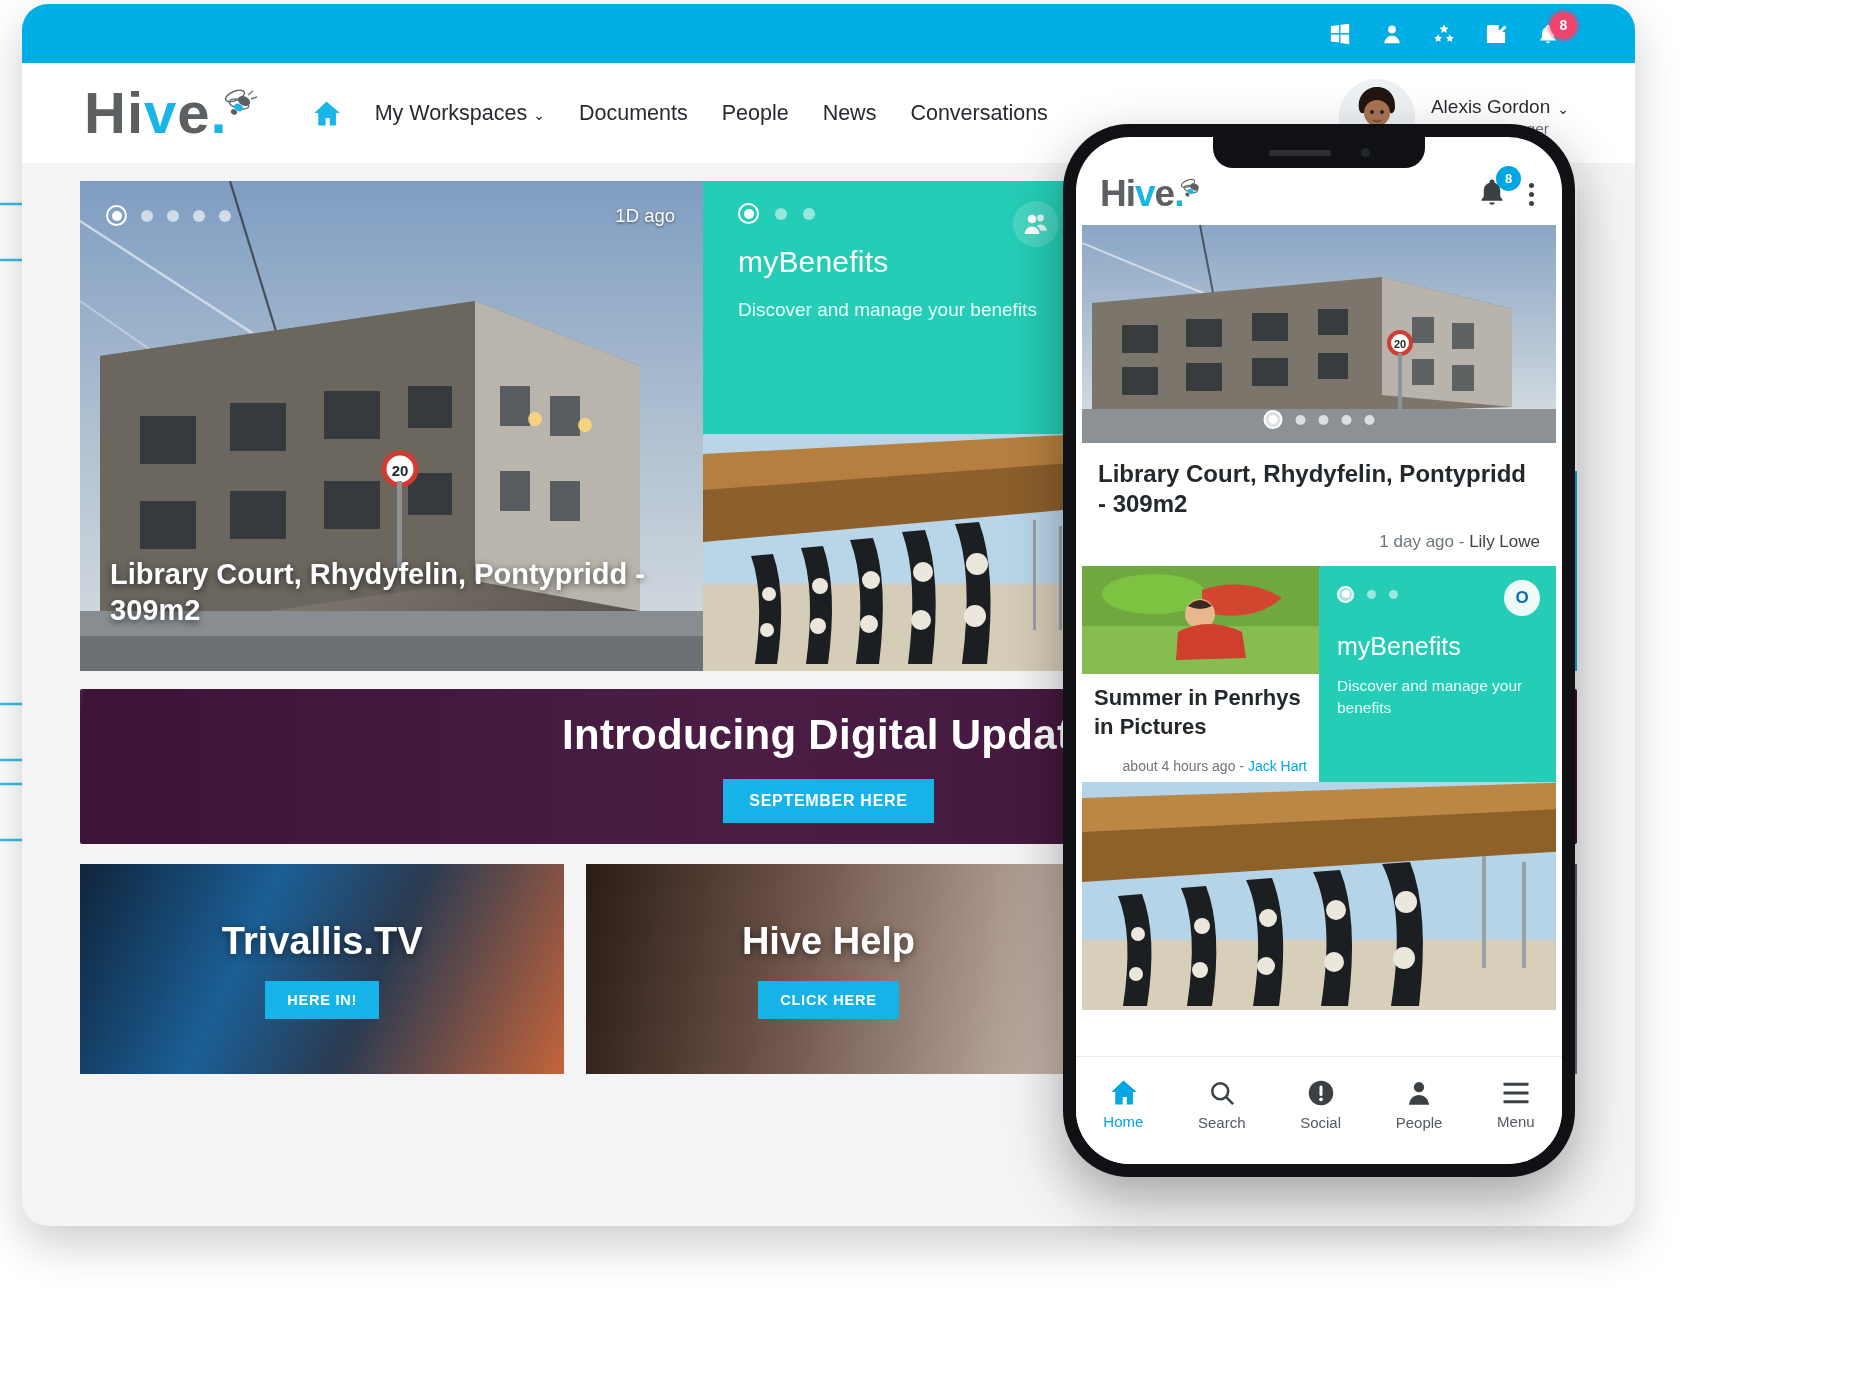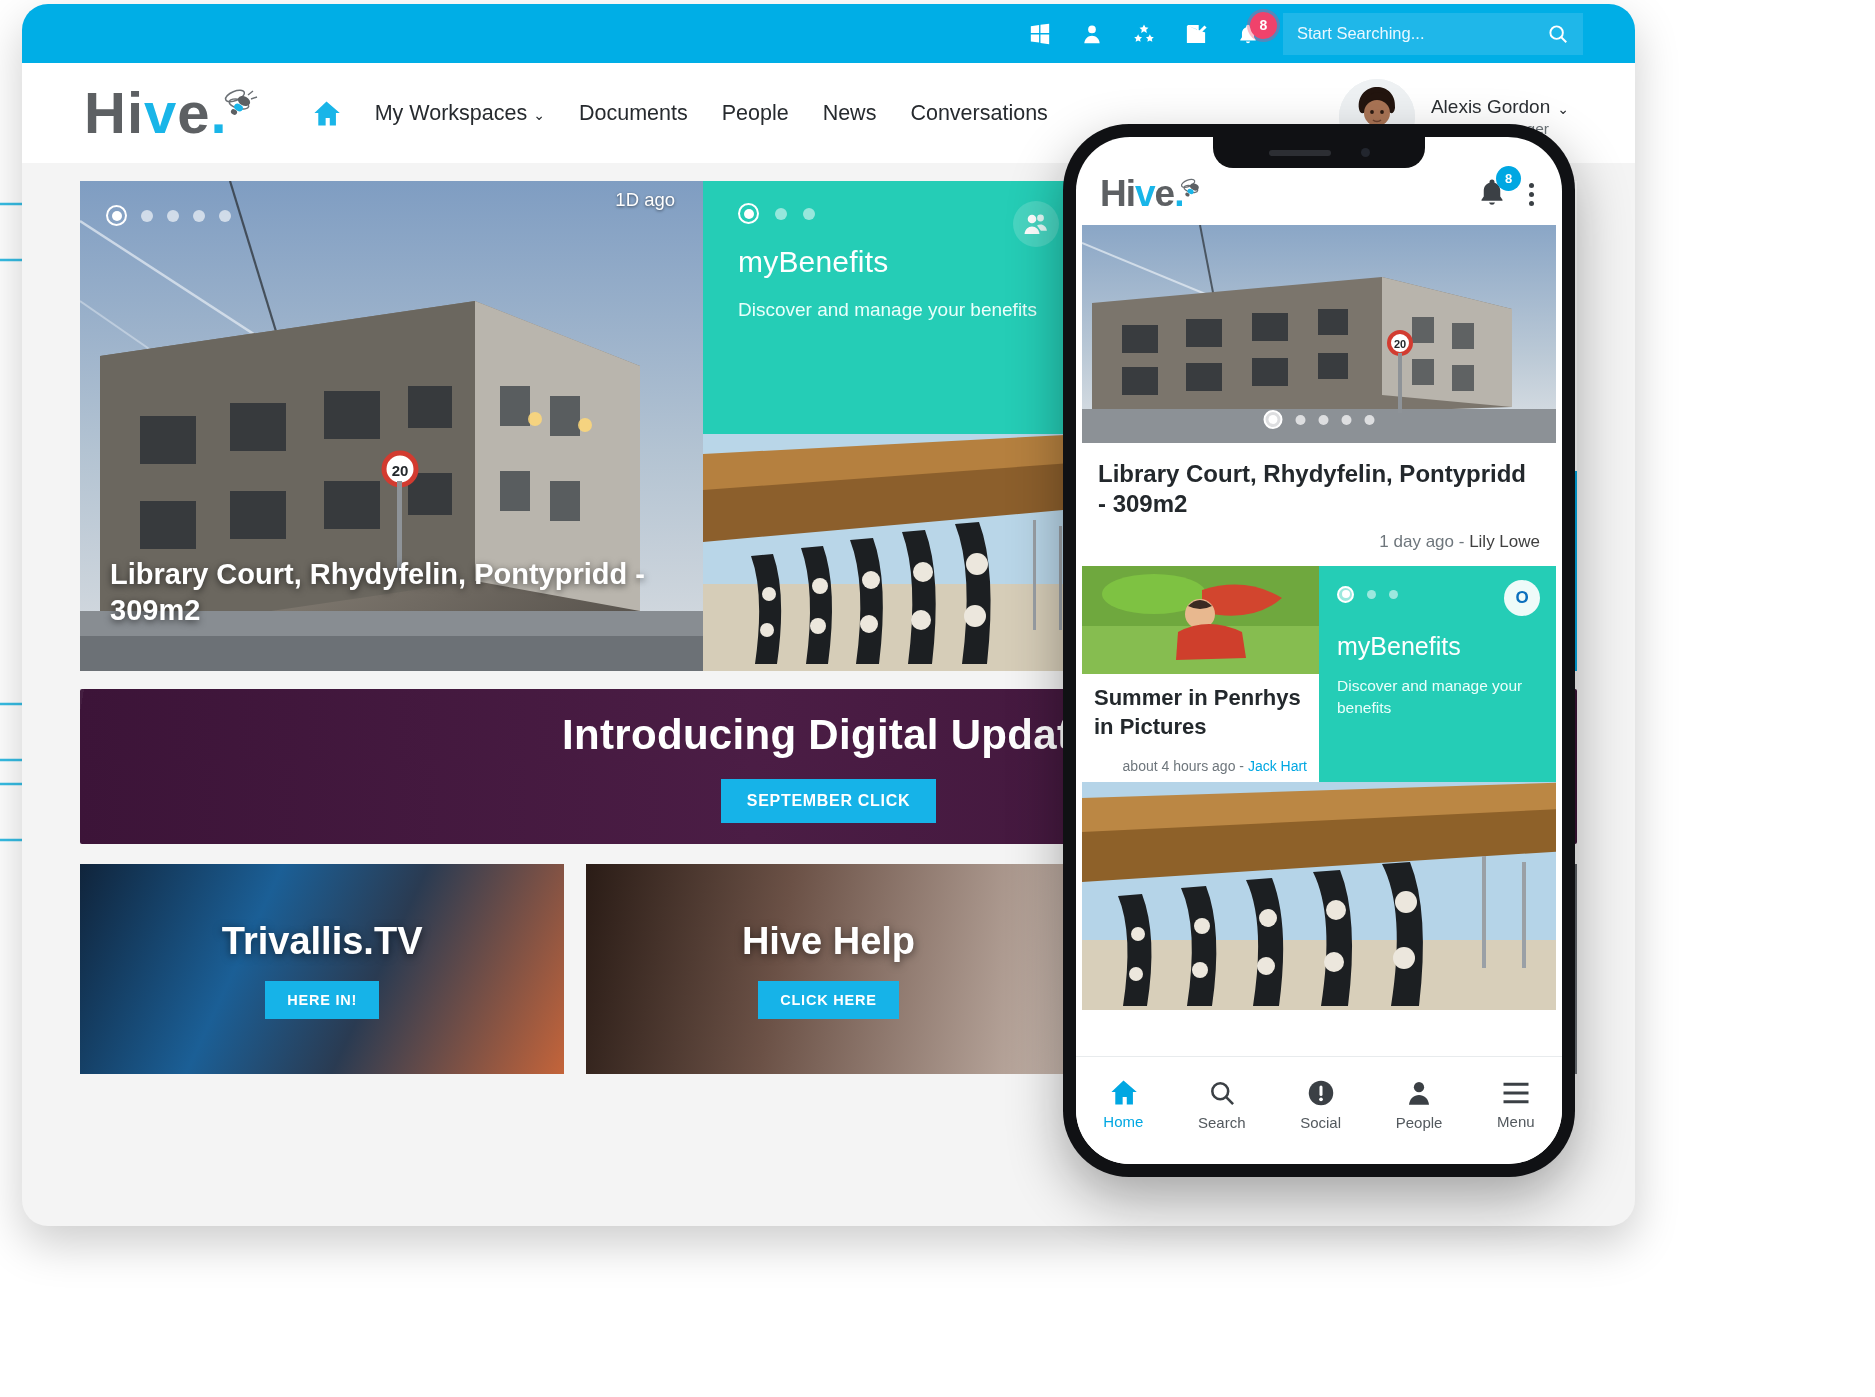--- a/index.html
+++ b/index.html
@@ -94,21 +94,21 @@
     background: linear-gradient(170deg,#7e9cc0 0%,#9fb4cb 42%,#cdd5dc 100%);
   }
   .hero-dots { position: absolute; left: 26px; top: 24px; display: flex; gap: 14px; align-items: center; }
   .dot { width: 12px; height: 12px; border-radius: 50%; background: rgba(255,255,255,.62); }
   .dot.active {
     width: 21px; height: 21px; border: 2px solid #fff; background: transparent;
     display: flex; align-items: center; justify-content: center;
   }
   .dot.active::after { content:''; width: 10px; height: 10px; border-radius: 50%; background: #fff; }
   .hero-time {
-    position: absolute; right: 28px; top: 8px; color: #fff; font-size: 18.5px;
+    position: absolute; right: 28px; top: 24px; color: #fff; font-size: 18.5px;
     text-shadow: 0 1px 3px rgba(0,0,0,.55);
   }
   .hero-title {
     position: absolute; left: 30px; bottom: 42px; right: 36px;
     color: #fff; font-size: 29px; font-weight: 700; line-height: 1.24;
     text-shadow: 0 2px 7px rgba(0,0,0,.6);
   }
 
   .hero-mid { width: 382px; display: flex; flex-direction: column; }
   .tile-benefits {
@@ -302,27 +302,20 @@
               <path d="M21.2 2.6l-9.3 9.3-.9 3.2 3.2-.9 9.3-9.3z" fill="#fff" stroke="none"></path>
             </svg>
         </span>
         <span class="bell-wrap">
           <svg class="tb-ico" viewBox="0 0 24 24">
               <path d="M12 2a2 2 0 00-2 2v.6C7.1 5.5 5.4 8 5.4 11v4.6L3.6 18.2V19h16.8v-.8l-1.8-2.6V11c0-3-1.7-5.5-4.6-6.4V4a2 2 0 00-2-2z"></path>
               <path d="M9.6 20.3a2.5 2.5 0 004.8 0z"></path>
             </svg>
           <span class="badge">8</span>
         </span>
-      </div>
-      <div class="search-wrap">
-        <input placeholder="Start Searching..." style="">
-        <svg class="search-ico" viewBox="0 0 24 24">
-            <circle cx="10.5" cy="10.5" r="6.8"></circle>
-            <path d="M15.6 15.6 L21 21"></path>
-          </svg>
       </div>
     </div>
 
     <div class="navbar">
       <div class="logo">
         <span class="logo-text lg-gray">H</span>
         <span class="logo-text lg-gray">i</span>
         <span class="logo-text lg-cyan">v</span>
         <span class="logo-text lg-gray">e</span>
         <span class="logo-text lg-cyan">.</span>
@@ -495,21 +488,21 @@
           <div class="panel-blue">
             <div class="blue-date">about 6 hours ago</div>
             <div class="blue-h">Who's Who in Governance</div>
             <div class="blue-p">Community board line-up and who to contact for each area.</div>
           </div>
         </div>
       </div>
 
       <div class="promo">
         <div class="promo-h">Introducing Digital Update</div>
-        <button class="promo-btn">SEPTEMBER CLICK</button>
+        <button class="promo-btn">SEPTEMBER HERE</button>
       </div>
 
       <div class="cards">
         <div class="card c1">
           <div class="card-inner">
             <div class="card-h">Trivallis.TV</div>
             <button class="card-btn">HERE IN!</button>
           </div>
         </div>
         <div class="card c2">

